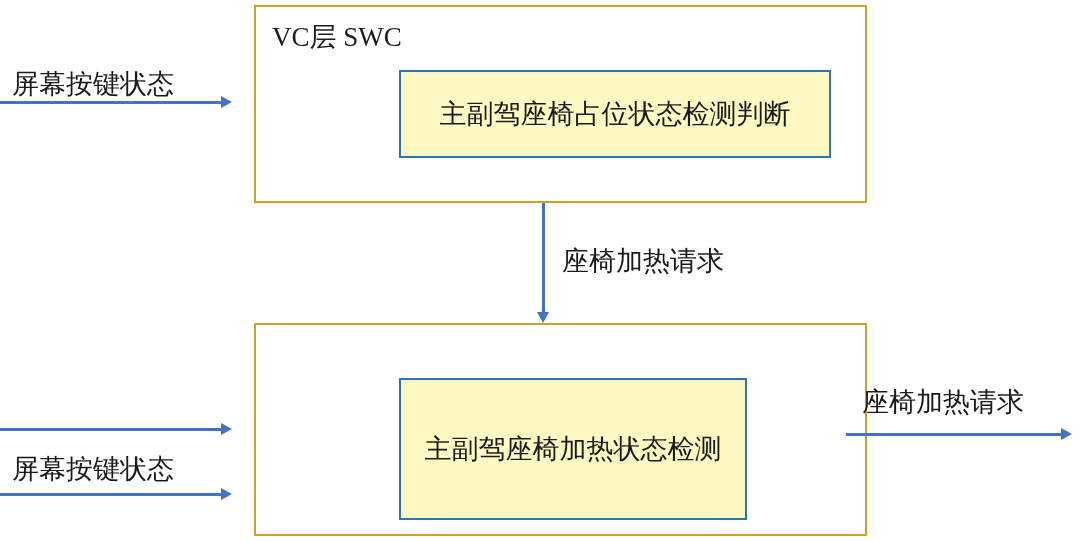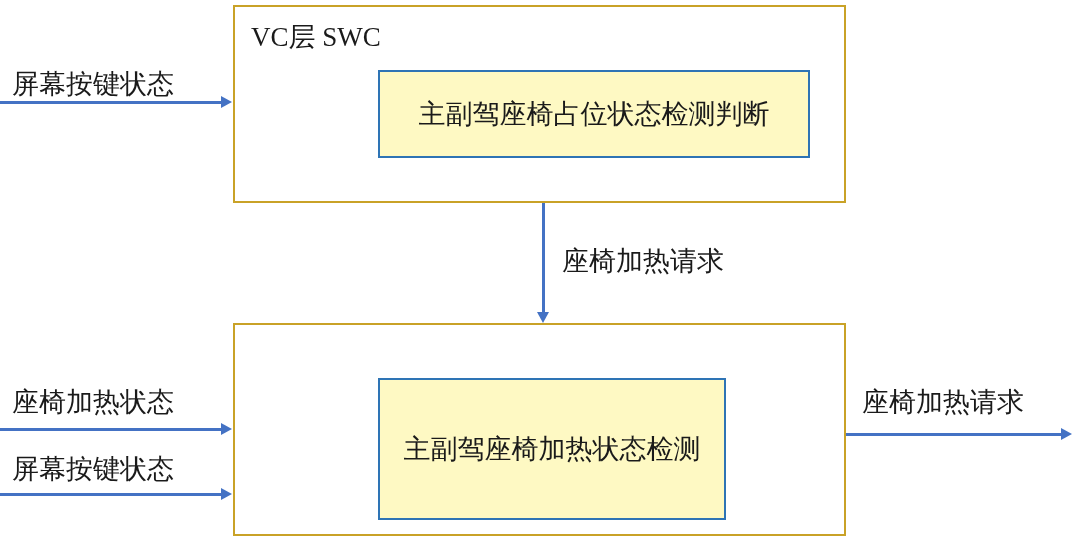--- a/index.html
+++ b/index.html
@@ -14,20 +14,21 @@
     height: 541px;
     background: #ffffff;
     overflow: hidden;
     color: #1a1a1a;
   }
   .swc-block {
     position: absolute;
     border: 2px solid var(--block-border, #C9A227);
     background: #ffffff;
     box-sizing: border-box;
+    margin-left: 21px;
   }
   .swc-title {
     position: absolute;
     left: 16px;
     top: 12px;
     font-size: 27px;
     white-space: nowrap;
   }
   .inner-box {
     position: absolute;
@@ -101,21 +102,20 @@
       <div class="inner-label">主副驾座椅加热状态检测</div>
     </div>
   </div>
 
   <div class="flow-label" style="left:12px; top:66px;">屏幕按键状态</div>
   <div class="h-arrow" style="left:0px; top:101px; width:221px;"></div>
 
   <div class="v-arrow" style="left:542px; top:203px; height:109px;"></div>
   <div class="flow-label" style="left:562px; top:243px;">座椅加热请求</div>
 
-  <div class="flow-label" style="left:12px; top:384px;">座椅加热状态</div>
   <div class="h-arrow" style="left:0px; top:428px; width:221px;"></div>
 
   <div class="flow-label" style="left:12px; top:451px;">屏幕按键状态</div>
   <div class="h-arrow" style="left:0px; top:493px; width:221px;"></div>
 
   <div class="flow-label" style="left:862px; top:384px;">座椅加热请求</div>
   <div class="h-arrow" style="left:846px; top:433px; width:215px;"></div>
 
 </div>
 

